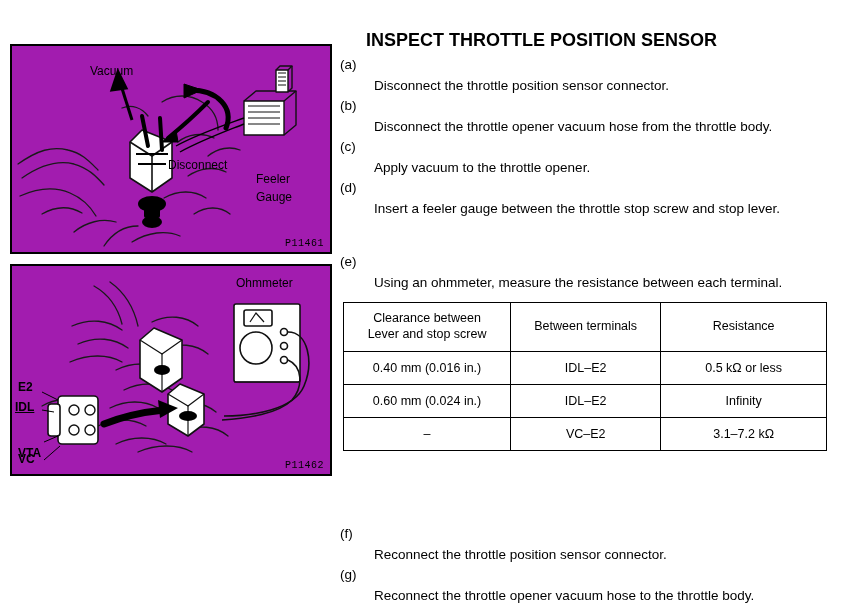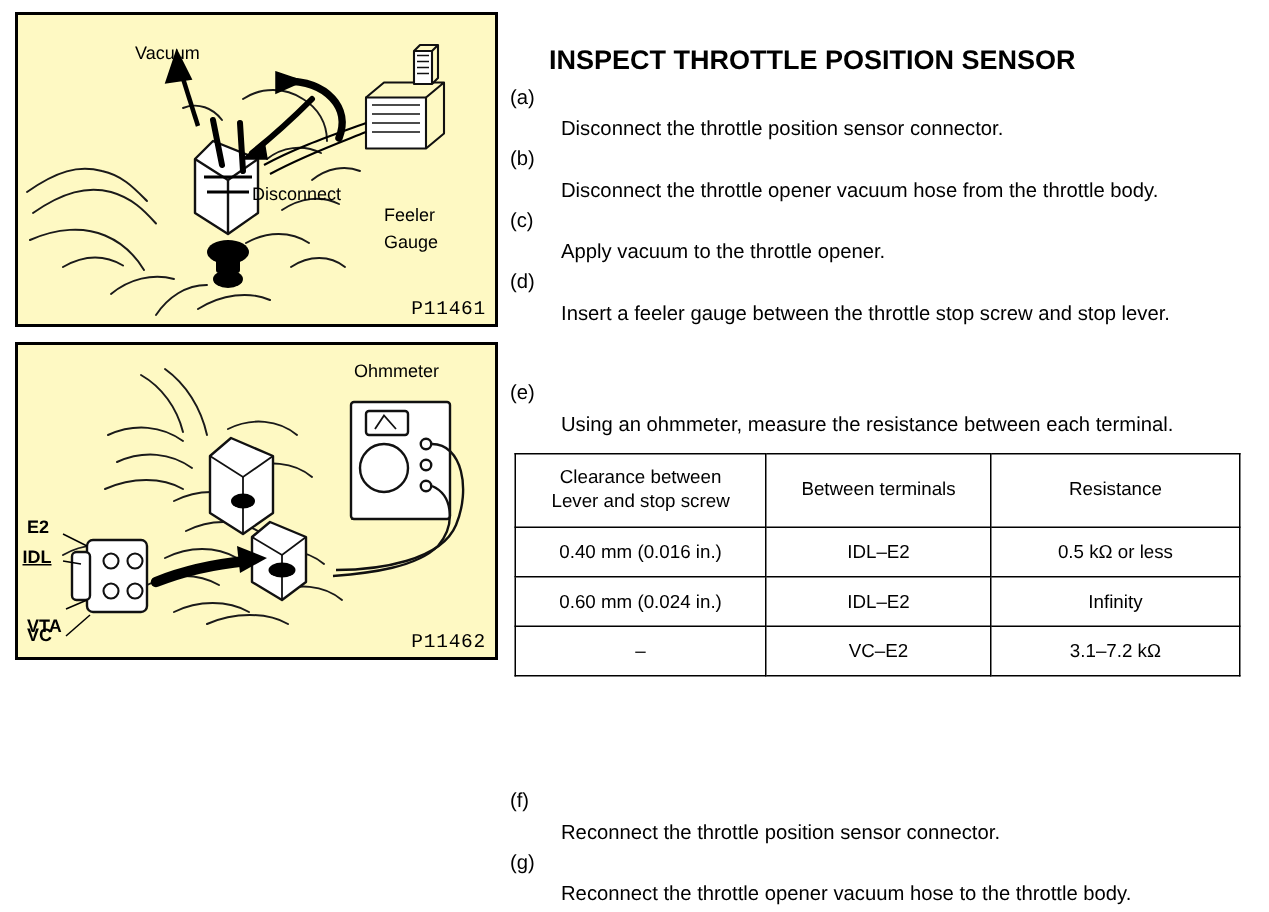--- a/index.html
+++ b/index.html
@@ -19,22 +19,23 @@
   .page {
     position: relative;
     width: 846px;
     height: 608px;
   }
 
   
   .figure {
     position: absolute;
     border: 2px solid #000;
-    background: #fef9c3;
+    background: #a21caf;
     overflow: hidden;
+    margin-top: 36px;
   }
   #figure-top {
     left: 10px;
     top: 8px;
     width: 318px;
     height: 206px;
   }
   #figure-bottom {
     left: 10px;
     top: 228px;
@@ -50,21 +51,21 @@
     font-family: "Liberation Sans", sans-serif;
     font-size: 12px;
     color: #000;
     white-space: nowrap;
   }
   .fig-code {
     position: absolute;
     right: 6px;
     bottom: 3px;
     font-family: "Liberation Mono", monospace;
-    font-size: 13px;
+    font-size: 10px;
     letter-spacing: 0.5px;
   }
 
   
   #content {
     position: absolute;
     left: 340px;
     top: 30px;
     width: 498px;
   }

